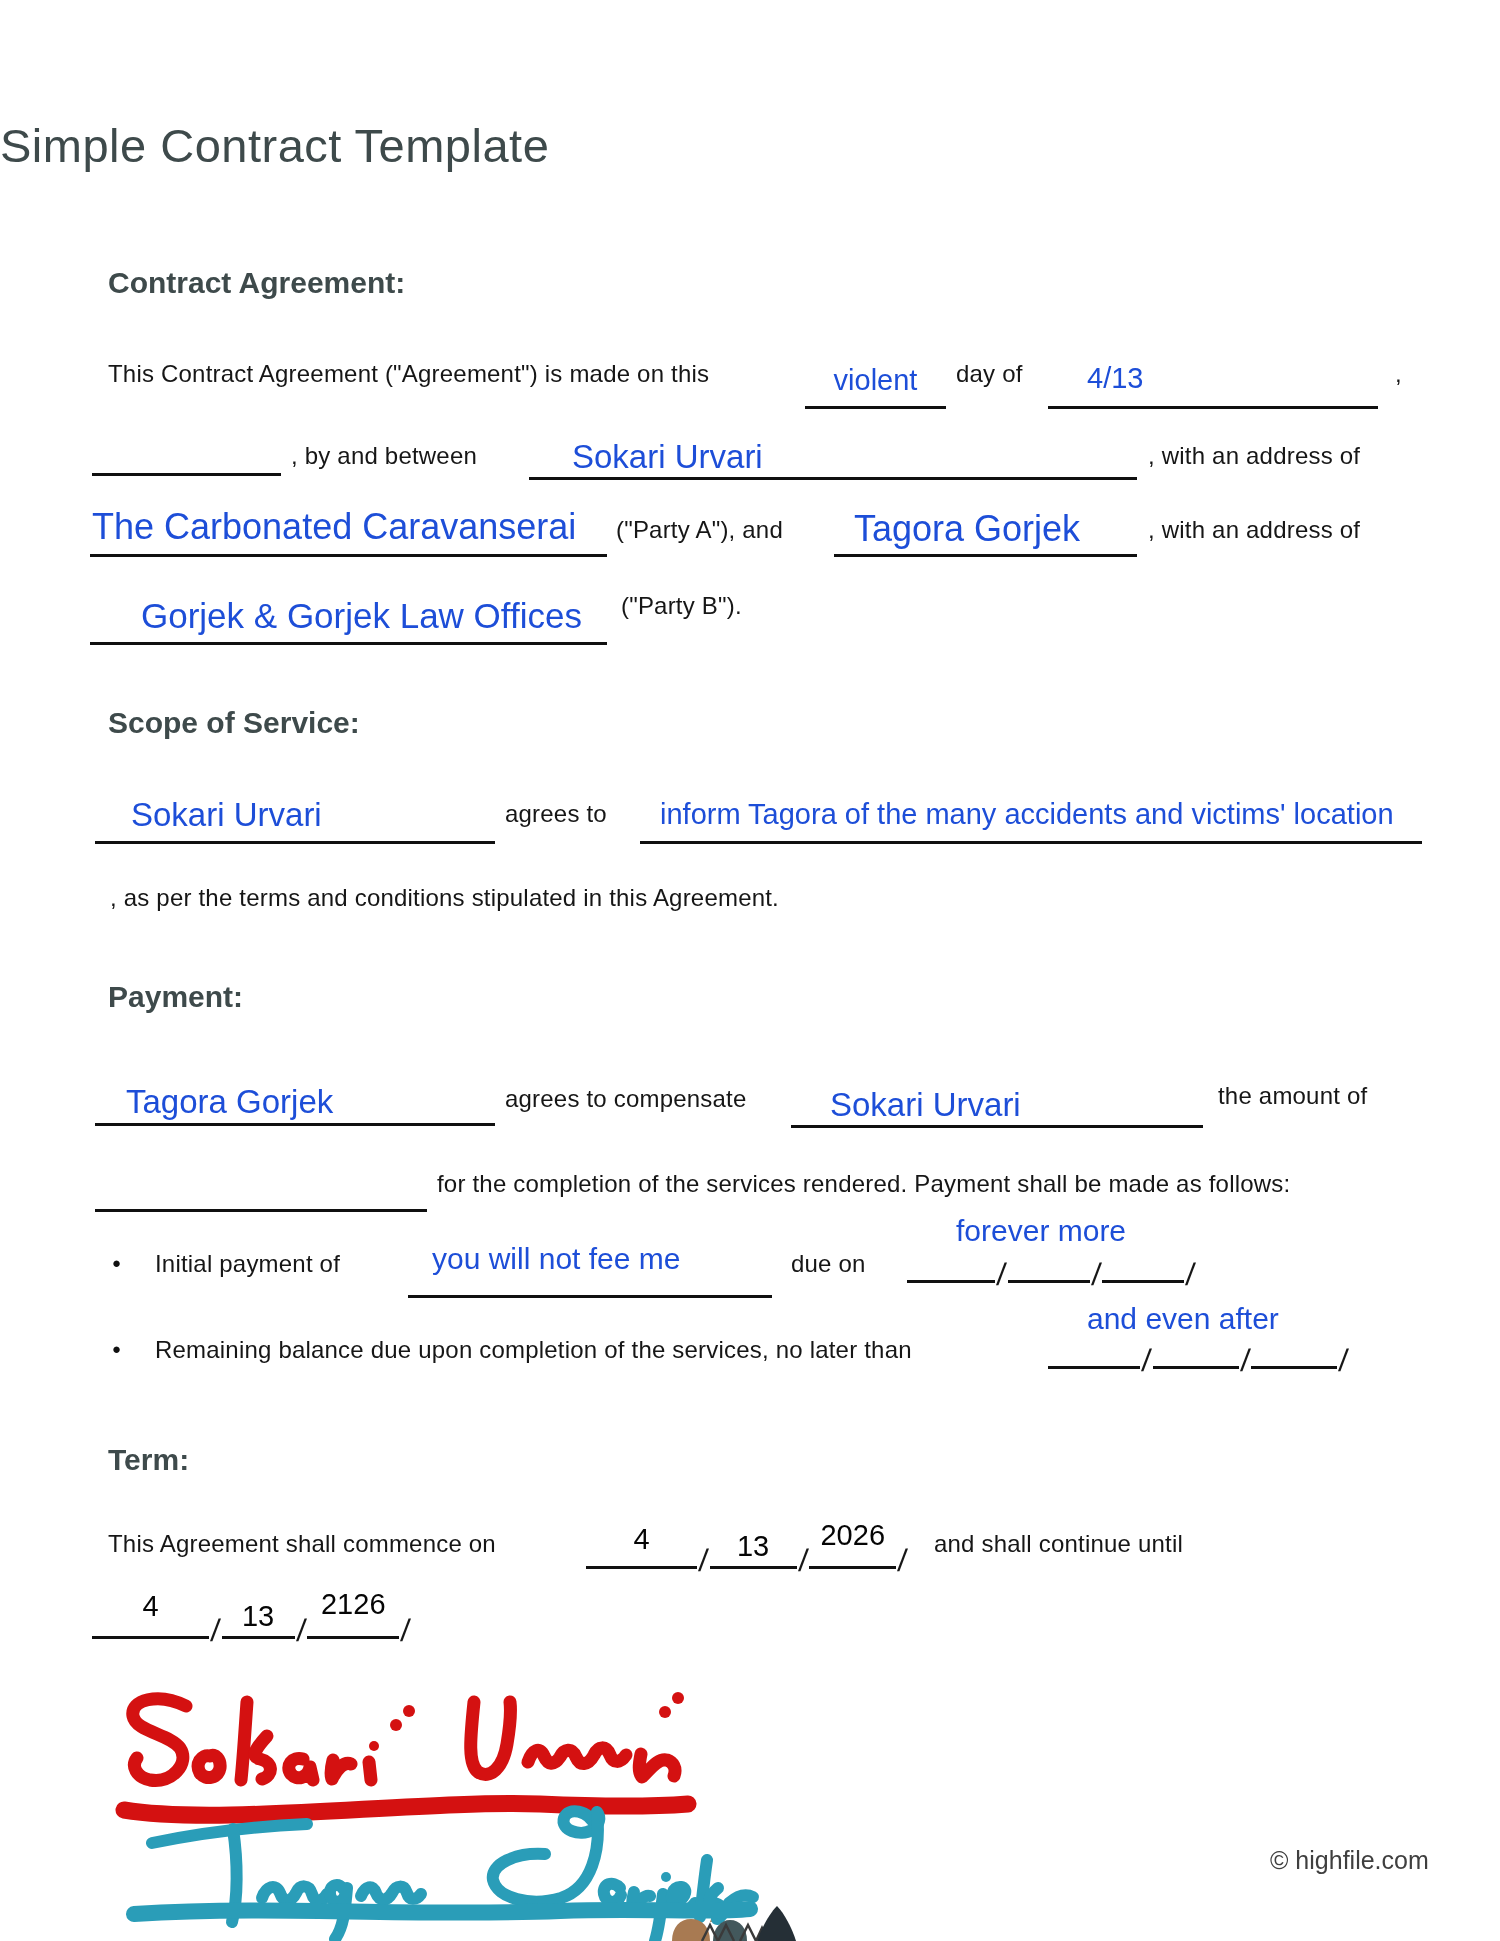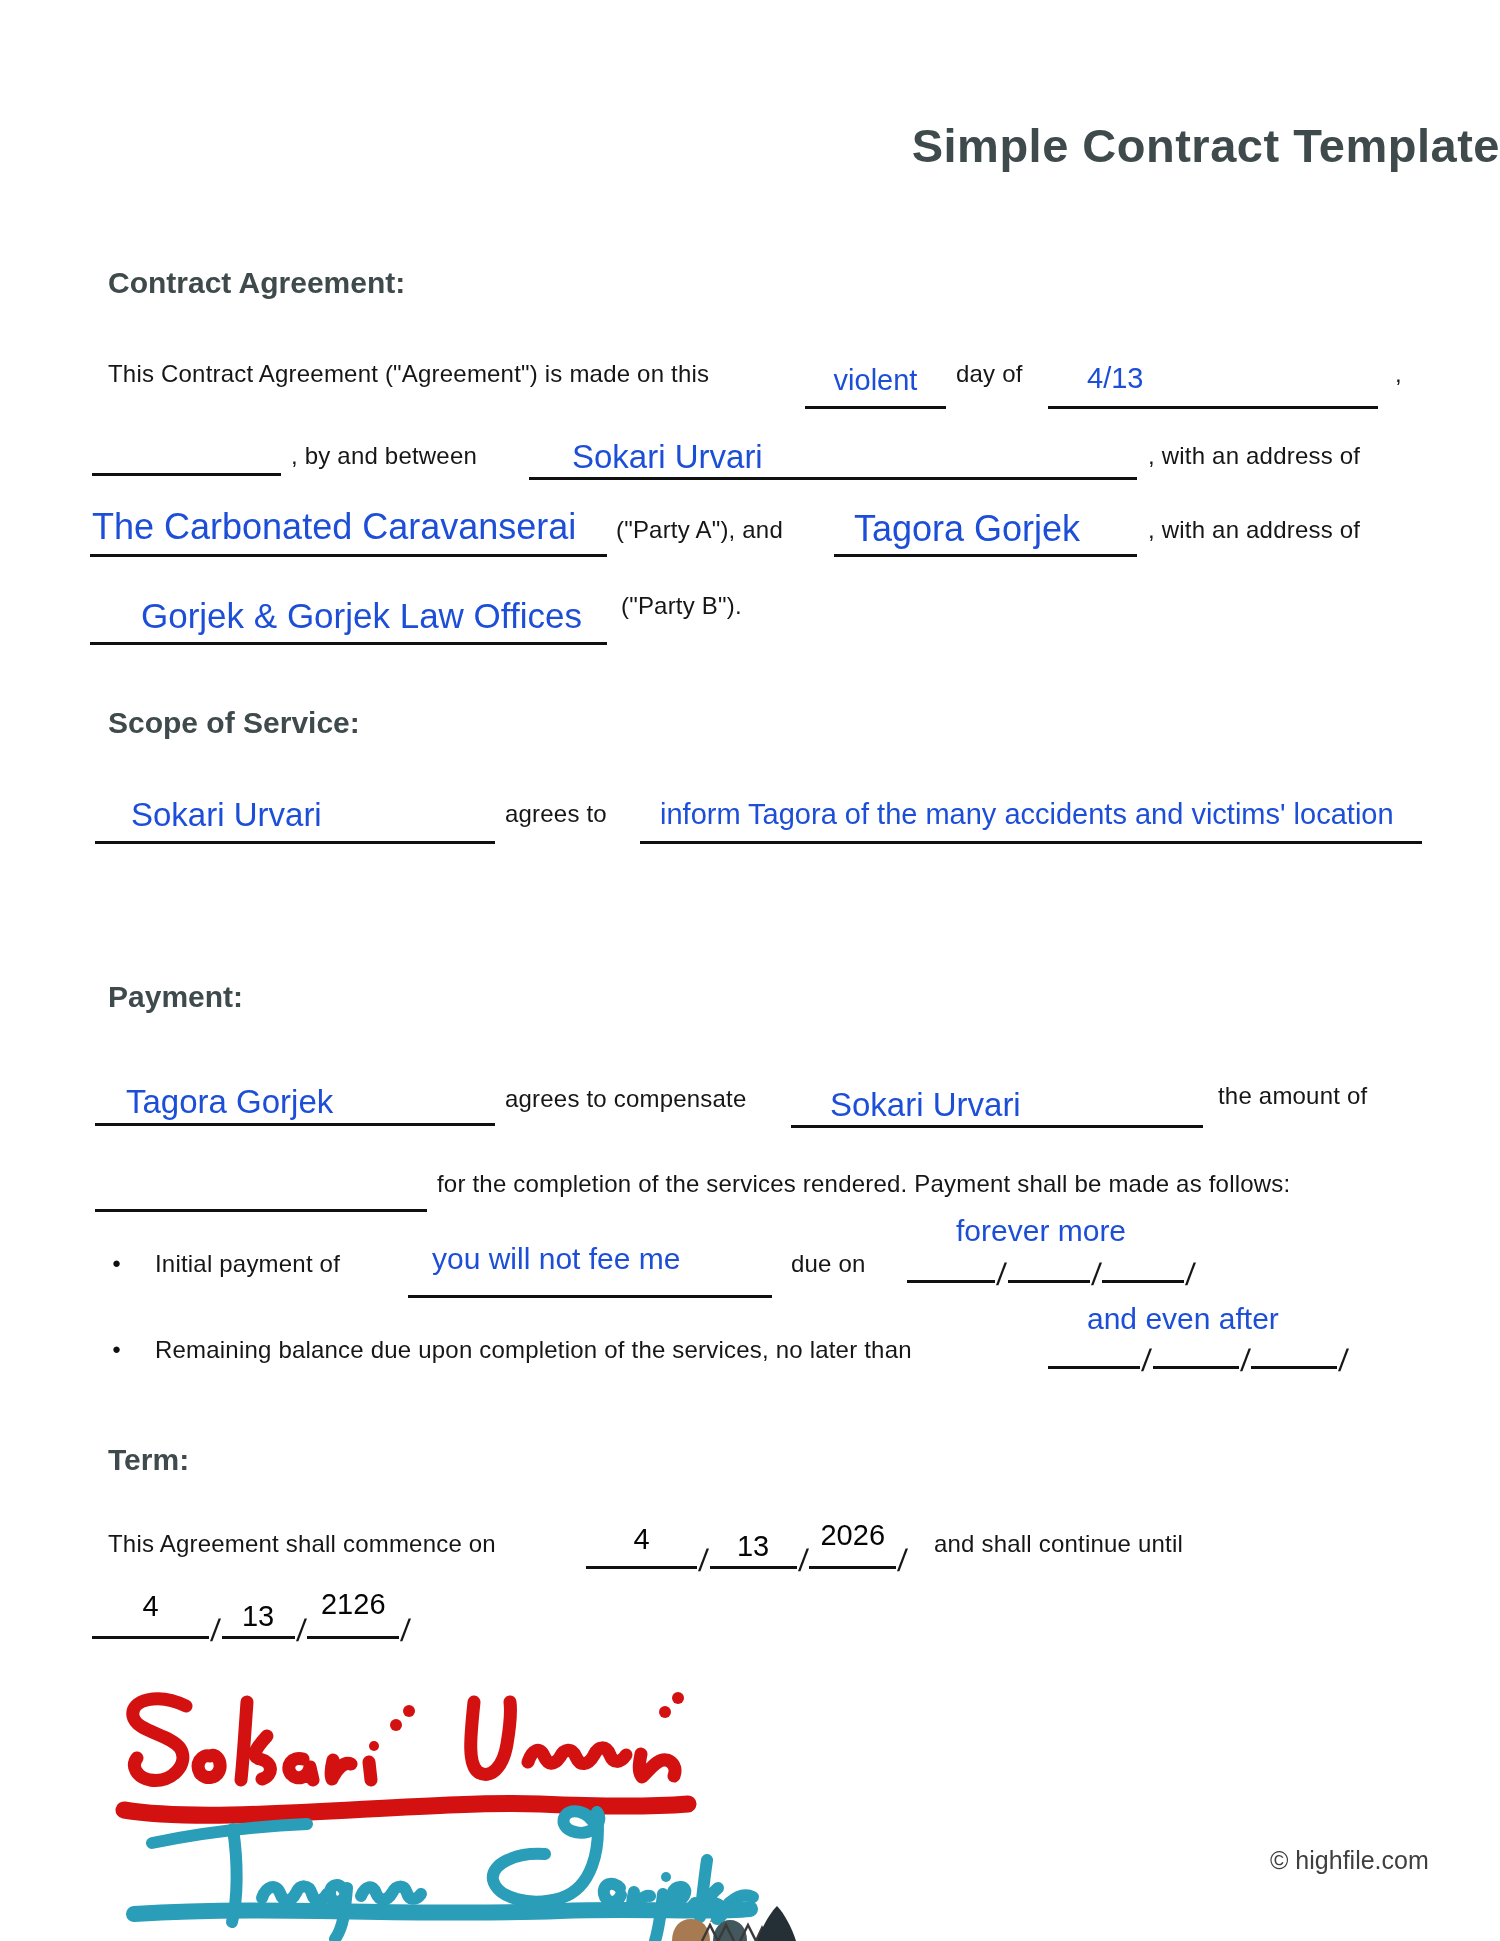--- a/index.html
+++ b/index.html
@@ -1,22 +1,22 @@
 <!DOCTYPE html>
 <html><head>
 <meta charset="utf-8">
 <style>
   html,body{margin:0;padding:0;background:#ffffff;}
   .page{
     position:relative;width:1500px;height:1941px;background:#ffffff;overflow:hidden;
     font-family:"Liberation Sans", sans-serif;
   }
   .title{
-    position:absolute;left:0;right:0;top:118px;text-align:right;
-    font-size:47px;font-weight:bold;color:#3e4a4b;letter-spacing:0.5px;
+    position:absolute;left:0;right:0;top:118px;text-align:left;
+    font-size:47px;font-weight:normal;color:#3e4a4b;letter-spacing:0.5px;
   }
   .h{
     position:absolute;font-size:30px;font-weight:bold;color:#3e4a4b;white-space:nowrap;
   }
   .t{
     position:absolute;font-size:24px;color:#161616;white-space:nowrap;letter-spacing:0.2px;
   }
   .f{
     position:absolute;color:#1d4ed8;white-space:nowrap;
   }
@@ -71,20 +71,21 @@
   <span class="f" style="left:141px;top:596px;font-size:35px">Gorjek &amp; Gorjek Law Offices</span>
   <span class="u" style="left:90px;top:642px;width:517px"></span>
   <span class="t" style="left:621px;top:592px">("Party B").</span>
 
   <div class="h" style="left:108px;top:706px">Scope of Service:</div>
   <span class="f" style="left:131px;top:796px;font-size:33px">Sokari Urvari</span>
   <span class="u" style="left:95px;top:841px;width:400px"></span>
   <span class="t" style="left:505px;top:800px">agrees to</span>
   <span class="f" style="left:660px;top:798px;font-size:29px">inform Tagora of the many accidents and victims' location</span>
   <span class="u" style="left:640px;top:841px;width:782px"></span>
+  <span class="t" style="left:110px;top:884px">, as per the terms and conditions stipulated in this Agreement.</span>
 
   <div class="h" style="left:108px;top:980px">Payment:</div>
   <span class="f" style="left:126px;top:1083px;font-size:33px">Tagora Gorjek</span>
   <span class="u" style="left:95px;top:1123px;width:400px"></span>
   <span class="t" style="left:505px;top:1085px">agrees to compensate</span>
   <span class="f" style="left:830px;top:1086px;font-size:33px">Sokari Urvari</span>
   <span class="u" style="left:791px;top:1125px;width:412px"></span>
   <span class="t" style="left:1218px;top:1082px">the amount of</span>
 
   <span class="t" style="left:437px;top:1170px">for the completion of the services rendered. Payment shall be made as follows:</span>

